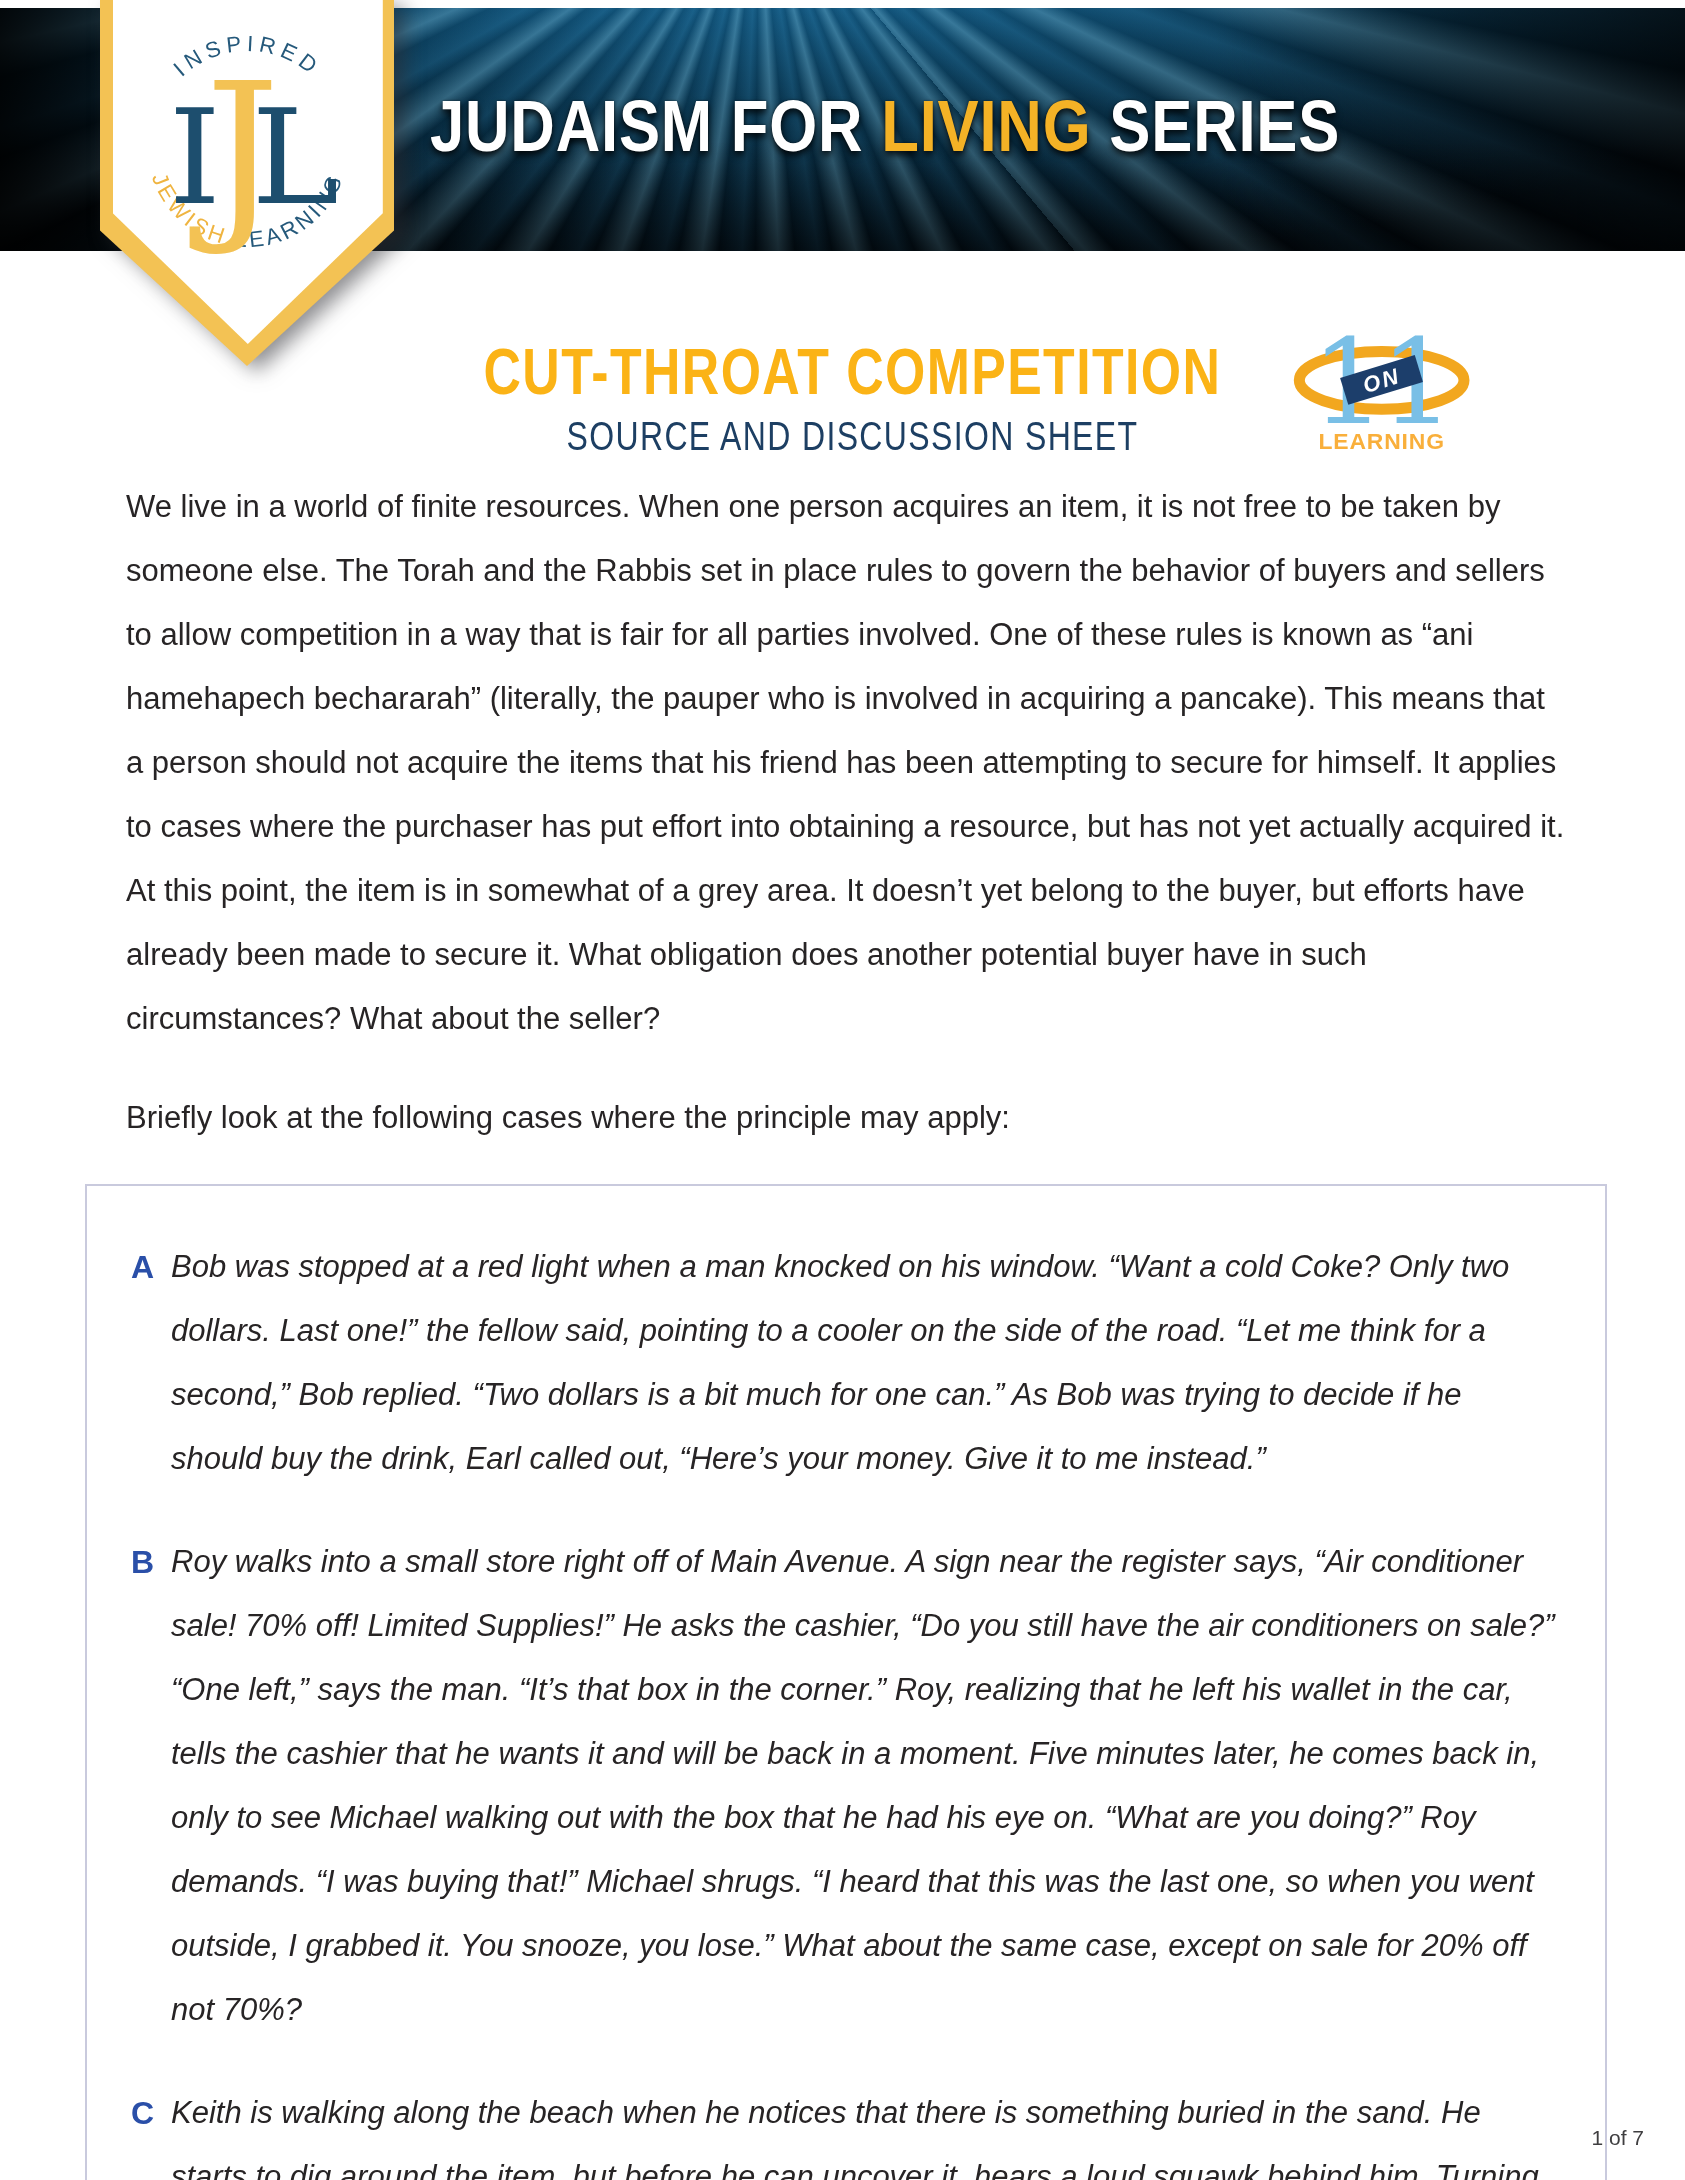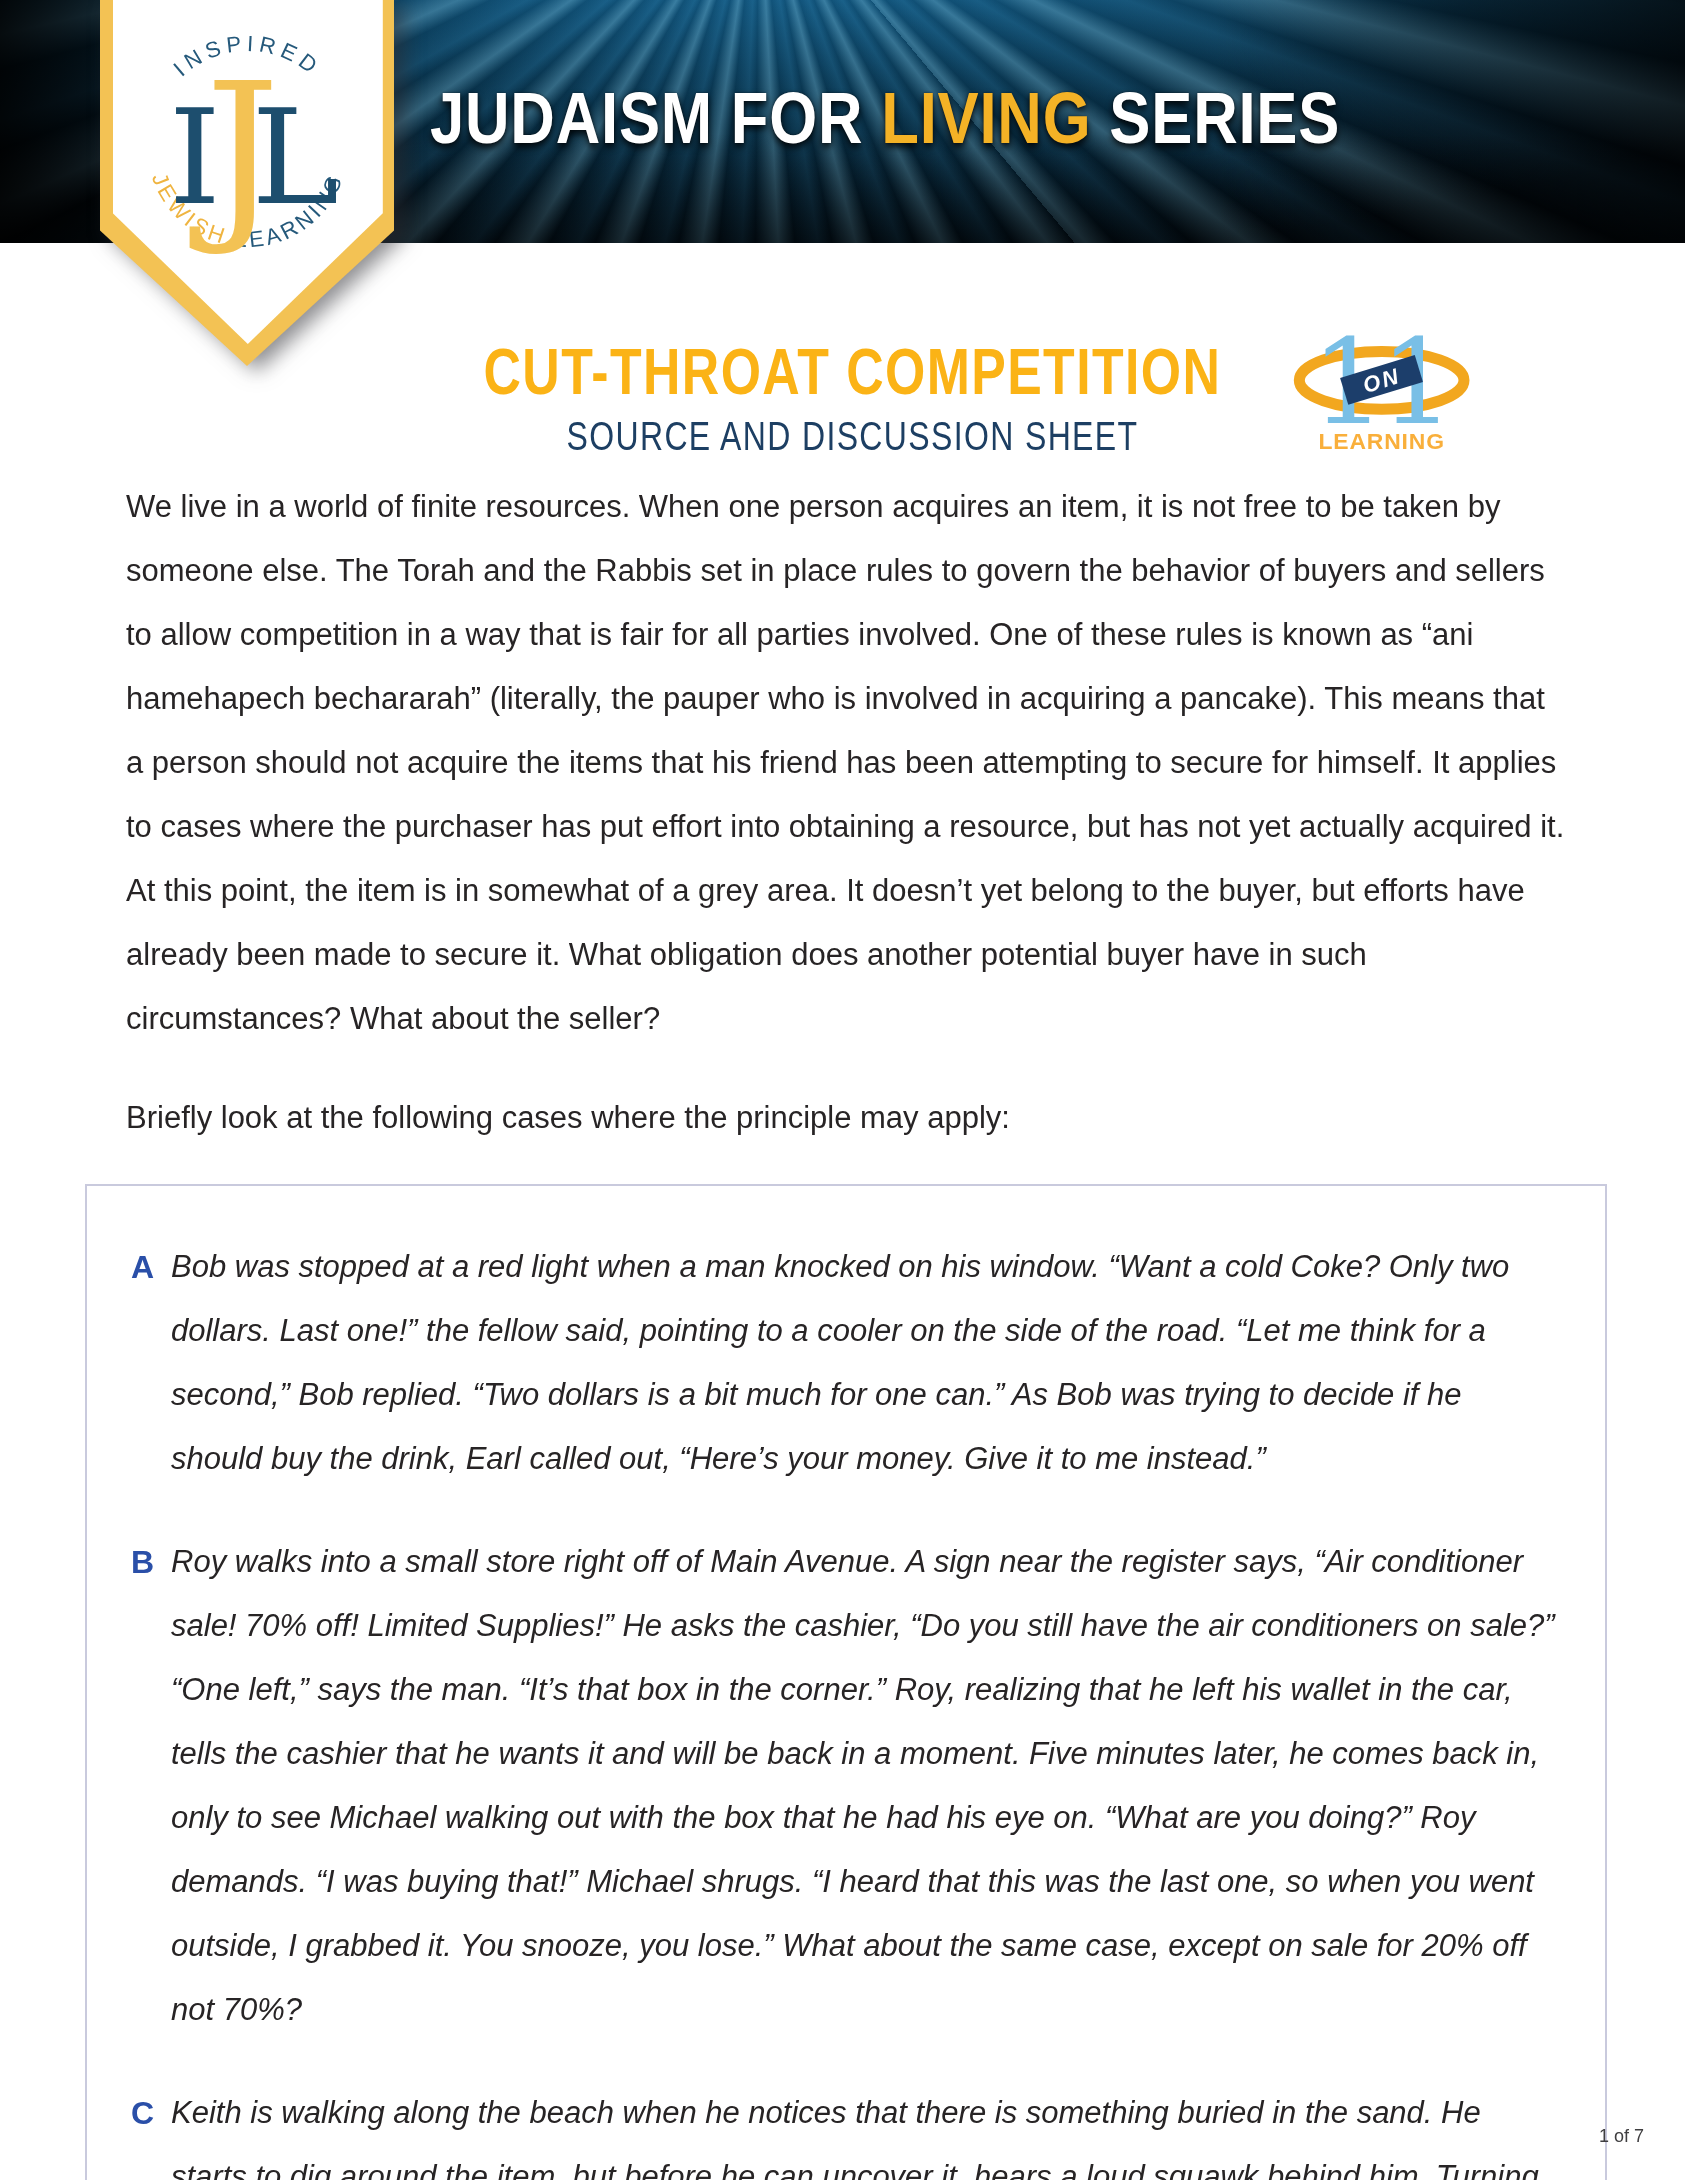--- a/index.html
+++ b/index.html
@@ -4,21 +4,21 @@
 <style>
   * { margin:0; padding:0; box-sizing:border-box; }
   html,body { background:#ffffff; }
   .page {
     position:relative; width:1686px; height:2181px; background:#ffffff;
     font-family:"Liberation Sans", sans-serif; overflow:hidden;
   }
 
   
   .banner {
-    position:absolute; left:0; top:0; width:1686px; height:243px;
+    position:absolute; left:0; top:8px; width:1686px; height:243px;
     background:
       radial-gradient(ellipse 95% 220% at 45% -70%, #2d95c9 0%, #12567e 30%, #072c42 55%, #020c14 82%),
       #020c14;
     overflow:hidden; z-index:1;text-align:right;
   }
   .banner::before {
     content:""; position:absolute; inset:0;
     background:
       repeating-conic-gradient(from 140deg at 45% -55%,
         rgba(150,225,255,0) 0deg, rgba(150,225,255,.30) 2.5deg, rgba(150,225,255,0) 6deg,
@@ -83,21 +83,21 @@
   }
   .case { display:flex; align-items:flex-start; }
   .case + .case { margin-top:39px; }
   .case-label {
     flex:0 0 40px; width:40px; font-weight:bold; color:#2A4FA8; font-size:32px;
   }
   .case-text { flex:1;font-style:italic; }
 
   .page-footer {
     position:absolute; top:2126px; right:42px;
-    font-size:18px; color:#3F3E40;
+    font-size:21px; color:#3F3E40;
   }
 </style>
 </head>
 <body>
 
 <div class="page">
 
   <header class="banner">
     <div class="banner-title"><span>JUDAISM FOR </span><span class="hl">LIVING</span><span> SERIES</span></div>
   </header>

